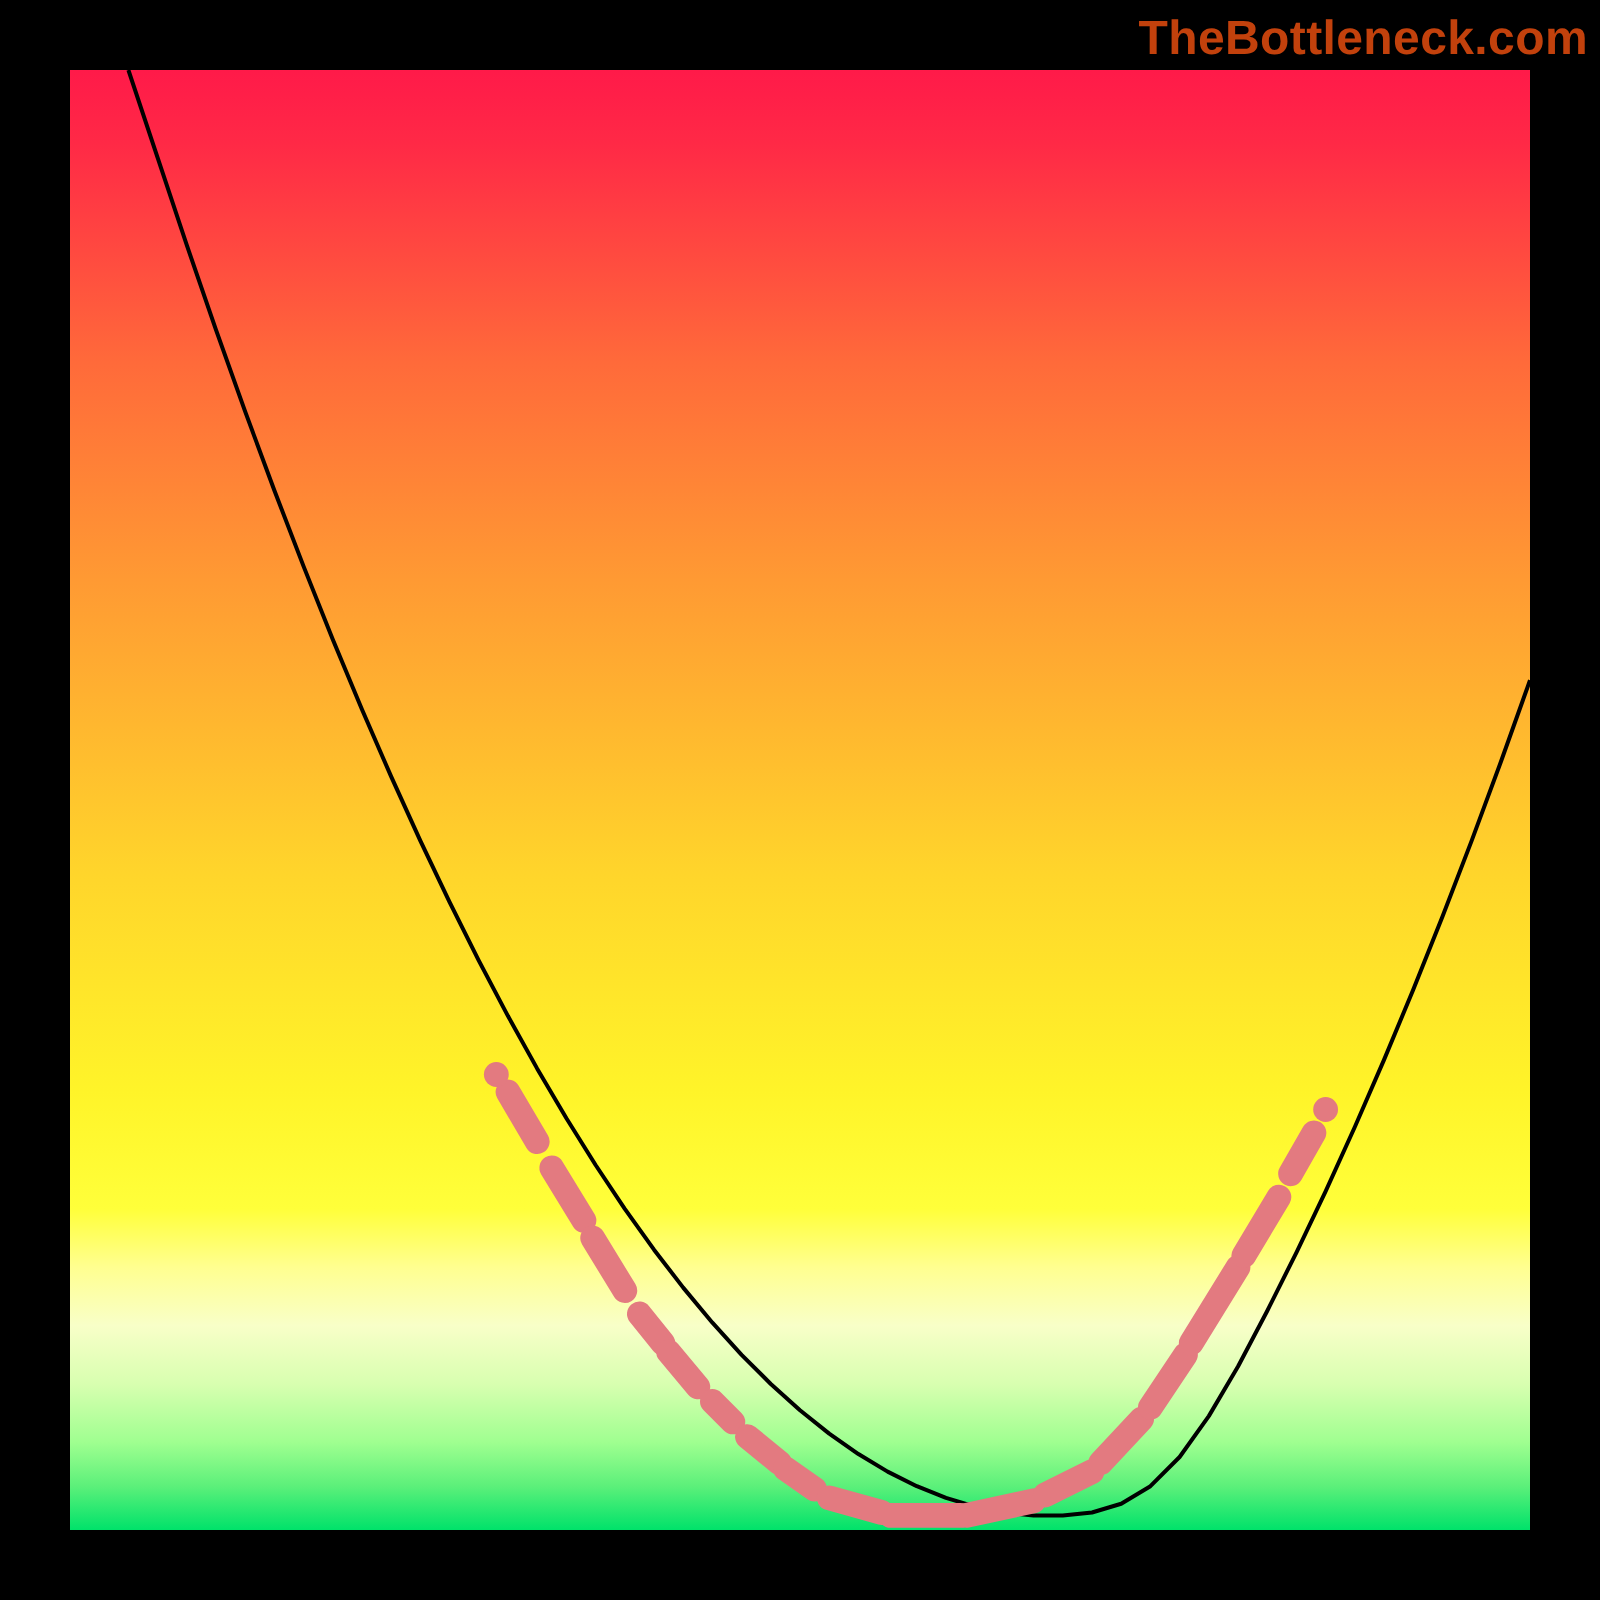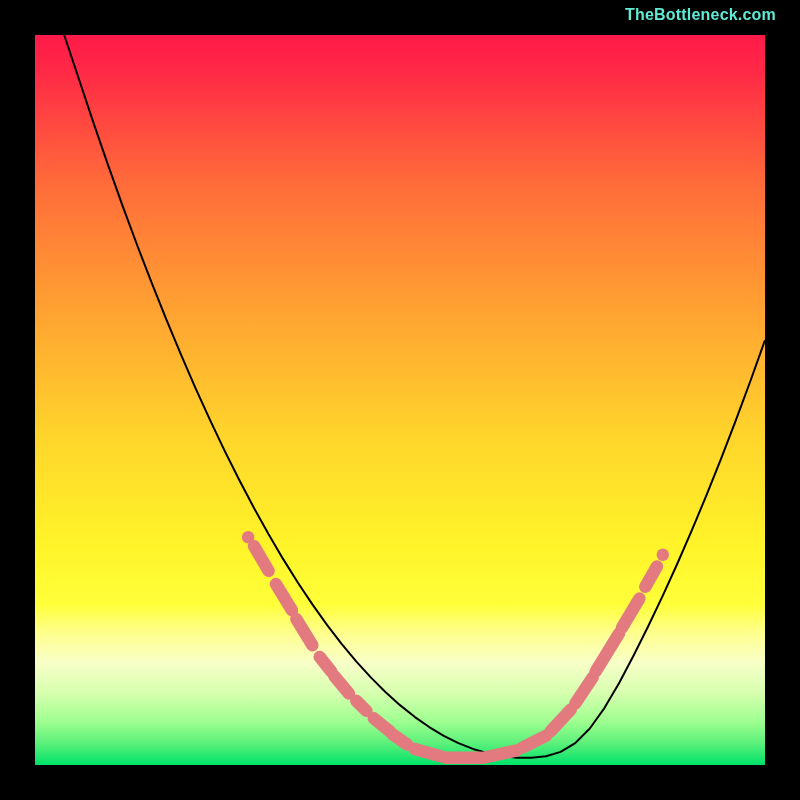--- a/index.html
+++ b/index.html
@@ -23,23 +23,23 @@
     position: absolute;
     left: 35px;
     top: 35px;
     width: 730px;
     height: 730px;
     overflow: hidden;
   }
   .watermark {
     position: absolute;
     top: 6px;
-    right: 24px;
-    color: #5eead4;
-    font-size: 16px;
+    right: 6px;
+    color: #c2410c;
+    font-size: 24px;
     font-weight: 600;
     letter-spacing: 0.2px;
   }
   svg { display: block; }
 </style>
 </head>
 <body>
 
 <div class="frame">
   <div class="watermark">TheBottleneck.com</div>

